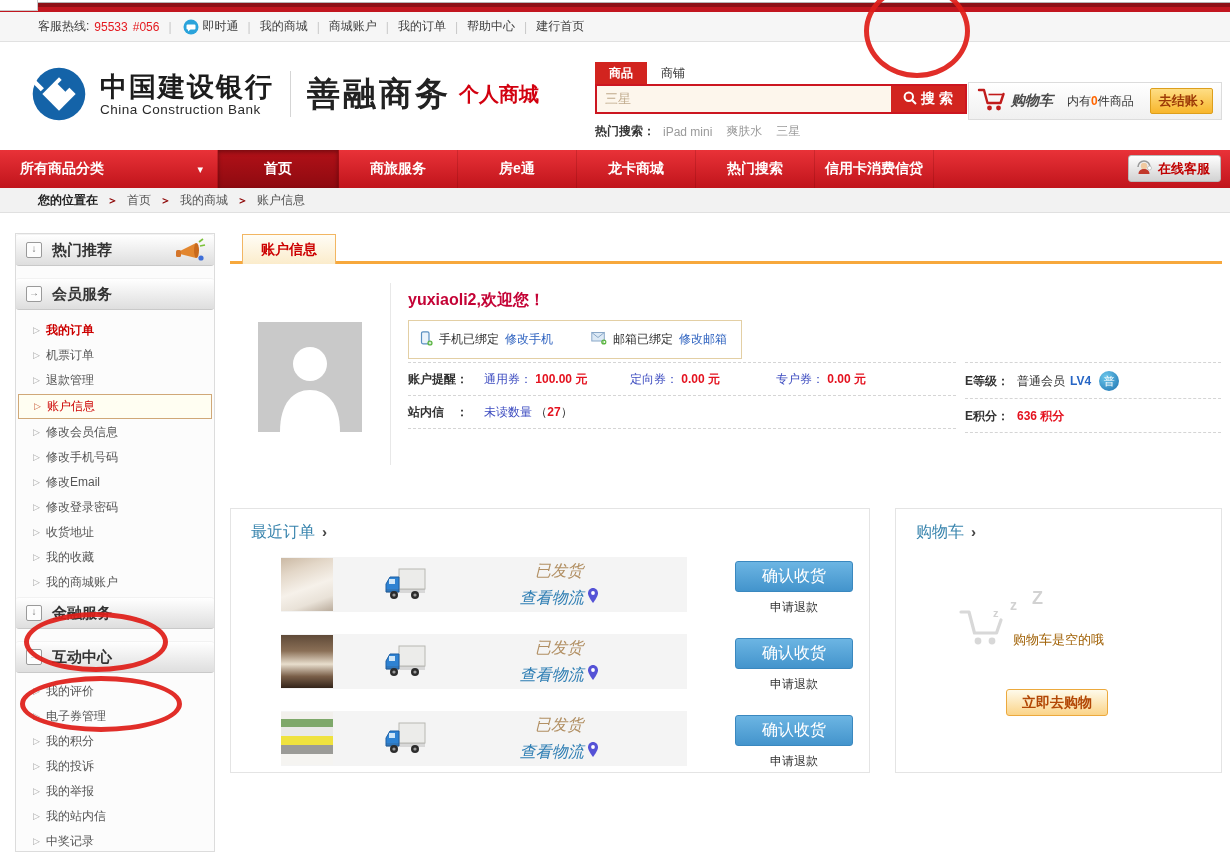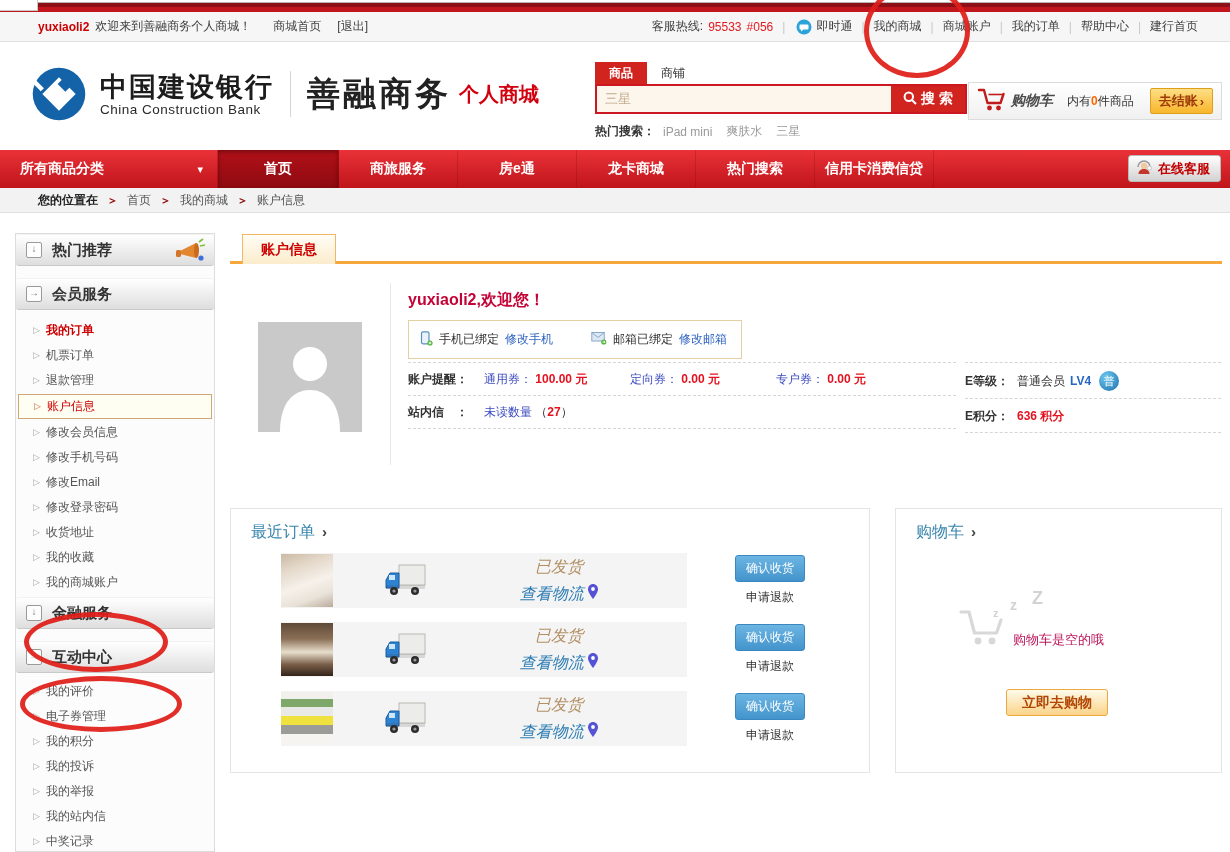--- a/index.html
+++ b/index.html
@@ -136,56 +136,50 @@
   .prod-img{width:52px;height:53px;flex:0 0 auto;cursor:pointer;}
   .prod-1{background:linear-gradient(160deg,#cbb9a4 0%,#e3d7c8 25%,#f6f1ea 55%,#e9e2d8 78%,#b9ab9b 100%);}
   .prod-2{background:linear-gradient(180deg,#5f4a38 0%,#8a6f56 30%,#e8decd 55%,#7a5f49 78%,#33241a 100%);}
   .prod-3{background:linear-gradient(180deg,#f2f0ec 0%,#f2f0ec 14%,#7ea86a 14%,#7ea86a 29%,#e9e9e7 29%,#e9e9e7 45%,#efe23e 45%,#efe23e 62%,#9b9b97 62%,#9b9b97 79%,#f5f4f1 79%,#f5f4f1 100%);}
   .truck-wrap{margin-left:50px;flex:0 0 auto;display:flex;}
   .status-col{margin-left:55px;width:150px;text-align:center;font-size:16px;font-style:italic;}
   .status-shipped{color:#b29064;margin-bottom:6px;}
   .logi-link{color:#2d7db3;}
   .order-actions{margin-left:48px;display:flex;flex-direction:column;align-items:center;gap:7px;}
   .confirm-btn{background:linear-gradient(#6cb5e3,#4394cc);border:1px solid #3a88bf;border-radius:3px;
-    color:#fff;font-size:12px;padding:4px 10px;cursor:pointer;}
+    color:#fff;font-size:16px;padding:4px 26px;cursor:pointer;margin-top:8px;}
   .refund-link{color:#333;font-size:12px;}
   
   .cart-panel{position:absolute;left:895px;top:508px;width:327px;height:265px;border:1px solid #e4e4e4;
     box-sizing:border-box;background:#fff;}
   .empty-cart-icon{position:absolute;left:62px;top:98px;}
   .zzz{position:absolute;color:#d2d2d2;font-weight:bold;}
   .z1{left:97px;top:98px;font-size:11px;}
   .z2{left:114px;top:88px;font-size:14px;}
   .z3{left:136px;top:79px;font-size:18px;}
-  .empty-text{position:absolute;left:117px;top:122px;font-size:13px;color:#be185d;}
+  .empty-text{position:absolute;left:117px;top:122px;font-size:13px;color:#a16207;}
   .shopnow-btn{position:absolute;left:110px;top:180px;width:102px;height:27px;
     background:linear-gradient(#fefaeb,#fbd488);border:1px solid #eca93d;border-radius:3px;
     color:#b24705;font-weight:bold;font-size:14px;cursor:pointer;}
   
   .anno{position:absolute;border:5px solid rgba(223,30,25,0.93);border-radius:50%;
     pointer-events:none;z-index:60;}
   .anno-top{left:864px;top:-16px;width:96px;height:84px;}
   .anno-interact{left:24px;top:612px;width:134px;height:50px;}
   .anno-coupon{left:20px;top:676px;width:152px;height:46px;}
 </style>
 </head>
 <body>
 
 <div id="page">
 
   <div class="red-topline"></div>
   <div class="corner-artifact"></div>
 
   <div class="utilbar">
-    <div class="util-left">
-      <span class="uname">yuxiaoli2</span>
-      <span class="welcome">欢迎来到善融商务个人商城！</span>
-      <a class="ulink">商城首页</a>
-      <a class="ulink">[退出]</a>
-    </div>
     <div class="util-right">
       <span>客服热线:</span>
       <span class="hot-num">95533</span>
       <span class="hot-num">#056</span>
       <span class="sep">|</span>
       <span class="im-icon">
         <svg width="16" height="16" viewBox="0 0 16 16">
             <circle cx="8" cy="8" r="7.5" fill="#2aa3db"></circle>
             <path d="M4.5 5.5 h7 a1 1 0 0 1 1 1 v3 a1 1 0 0 1 -1 1 h-4 l-2.5 2 v-2 h-0.5 a1 1 0 0 1 -1 -1 v-3 a1 1 0 0 1 1 -1 z" fill="#fff"></path>
           </svg>

